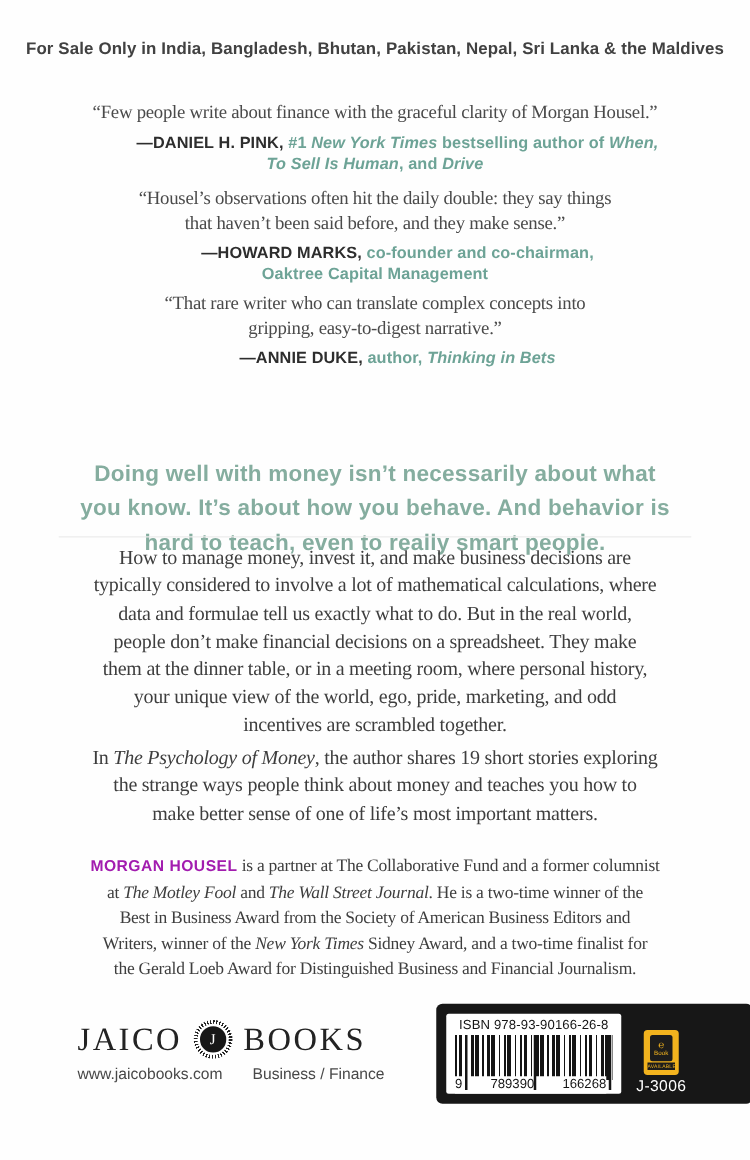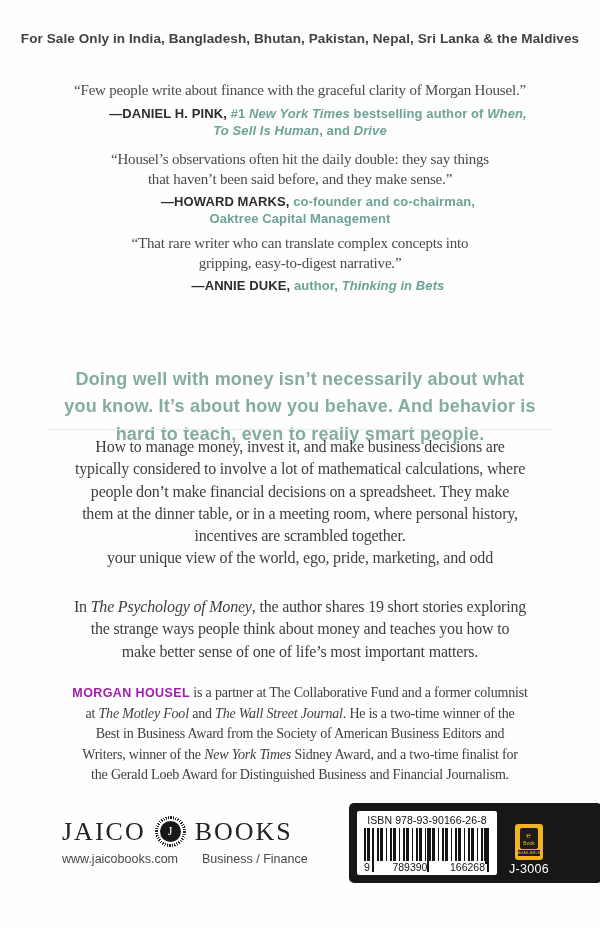--- a/index.html
+++ b/index.html
@@ -103,24 +103,25 @@
       <div class="line">Doing well with money isn’t necessarily about what</div>
       <div class="line">you know. It’s about how you behave. And behavior is</div>
       <div class="line">hard to teach, even to really smart people.</div>
     </div>
 
   <div class="divider"></div>
 
   <div class="body-text p1">
       <div class="line">How to manage money, invest it, and make business decisions are</div>
       <div class="line">typically considered to involve a lot of mathematical calculations, where</div>
+      <div class="line">data and formulae tell us exactly what to do. But in the real world,</div>
       <div class="line">people don’t make financial decisions on a spreadsheet. They make</div>
       <div class="line">them at the dinner table, or in a meeting room, where personal history,</div>
+      <div class="line">your unique view of the world, ego, pride, marketing, and odd</div>
       <div class="line">incentives are scrambled together.</div>
-      <div class="line">your unique view of the world, ego, pride, marketing, and odd</div>
     </div>
 
   <div class="body-text p2">
       <div class="line"><span class="seg-serif">In </span><span class="seg-serif-italic">The Psychology of Money</span><span class="seg-serif">, the author shares 19 short stories exploring</span></div>
       <div class="line"><span class="seg-serif">the strange ways people think about money and teaches you how to</span></div>
       <div class="line"><span class="seg-serif">make better sense of one of life’s most important matters.</span></div>
     </div>
 
   <div class="body-text bio">
       <div class="line"><span class="seg-teal-sans">MORGAN HOUSEL</span><span class="seg-serif"> is a partner at The Collaborative Fund and a former columnist</span></div>

